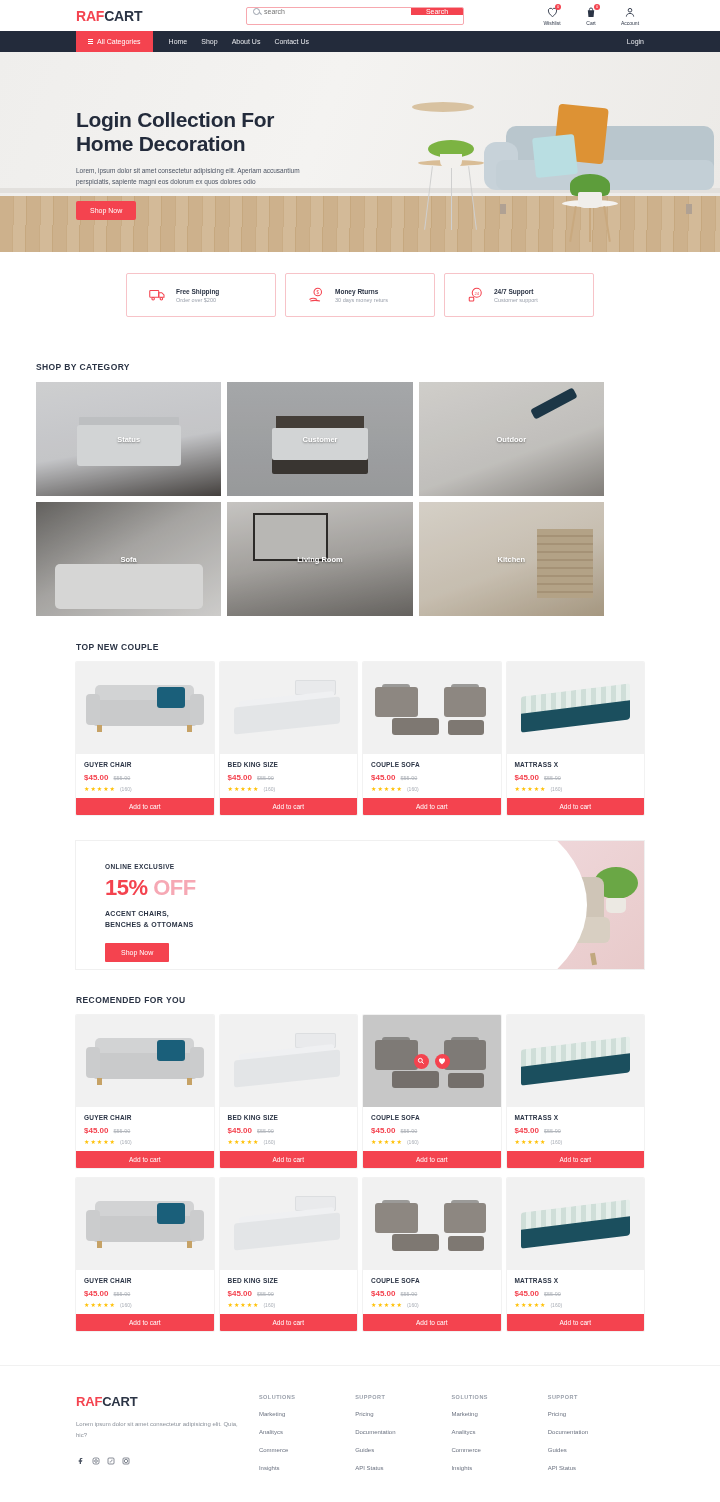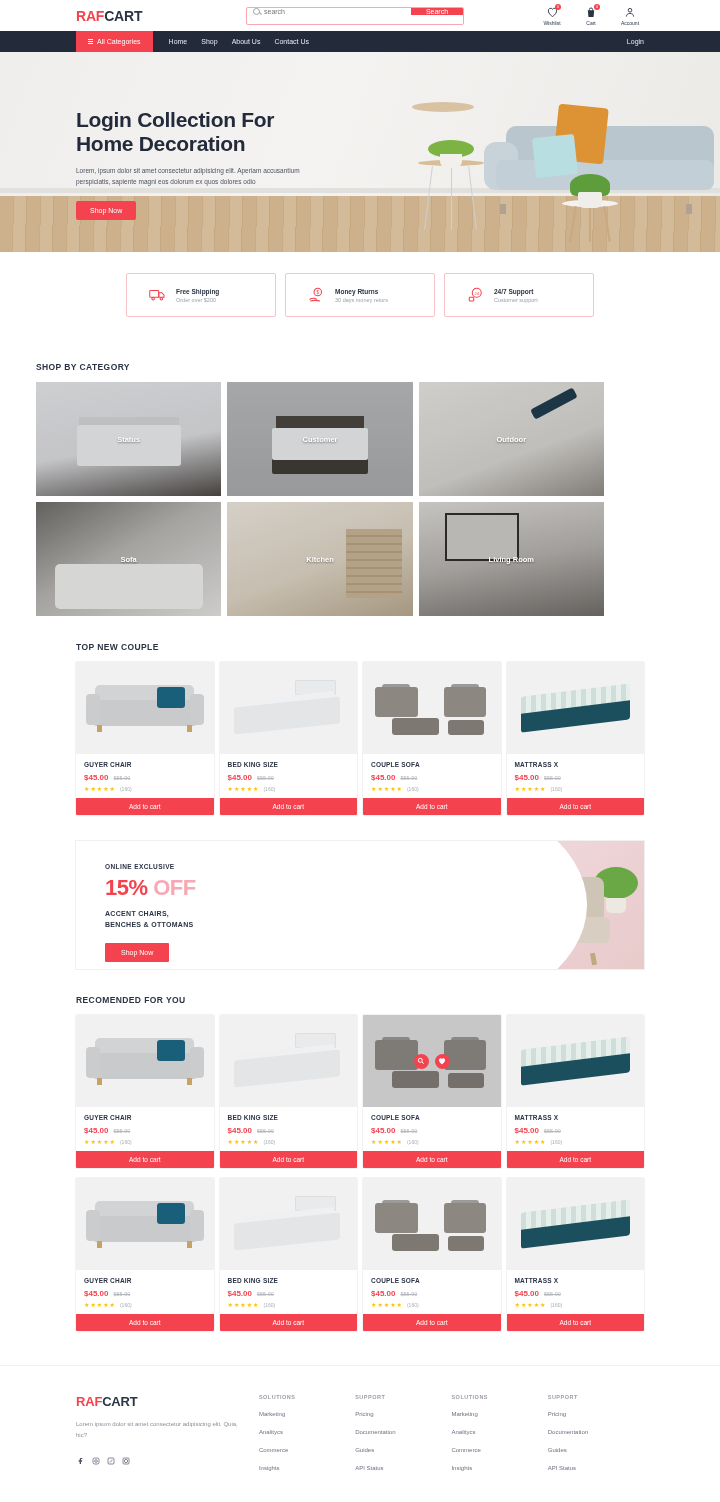--- a/index.html
+++ b/index.html
@@ -548,28 +548,28 @@
           <div class="bgimg c-outdoor"></div>
           <div class="shade"></div>
           <span class="cname">Outdoor</span>
         </div>
         <div class="cat">
           <div class="bgimg c-sofa"></div>
           <div class="shade"></div>
           <span class="cname">Sofa</span>
         </div>
         <div class="cat">
+          <div class="bgimg c-living"></div>
+          <div class="shade"></div>
+          <span class="cname">Living Room</span>
+        </div>
+        <div class="cat">
           <div class="bgimg c-kitchen"></div>
           <div class="shade"></div>
           <span class="cname">Kitchen</span>
-        </div>
-        <div class="cat">
-          <div class="bgimg c-living"></div>
-          <div class="shade"></div>
-          <span class="cname">Living Room</span>
         </div>
       </div>
   </div>
 
   <div class="wrap sec-prod">
     <div class="sectitle">TOP NEW COUPLE</div>
     <div class="pgrid" id="arrival-grid">
         <div class="card">
           <div class="pimg">
             <div class="art a-sofa">

